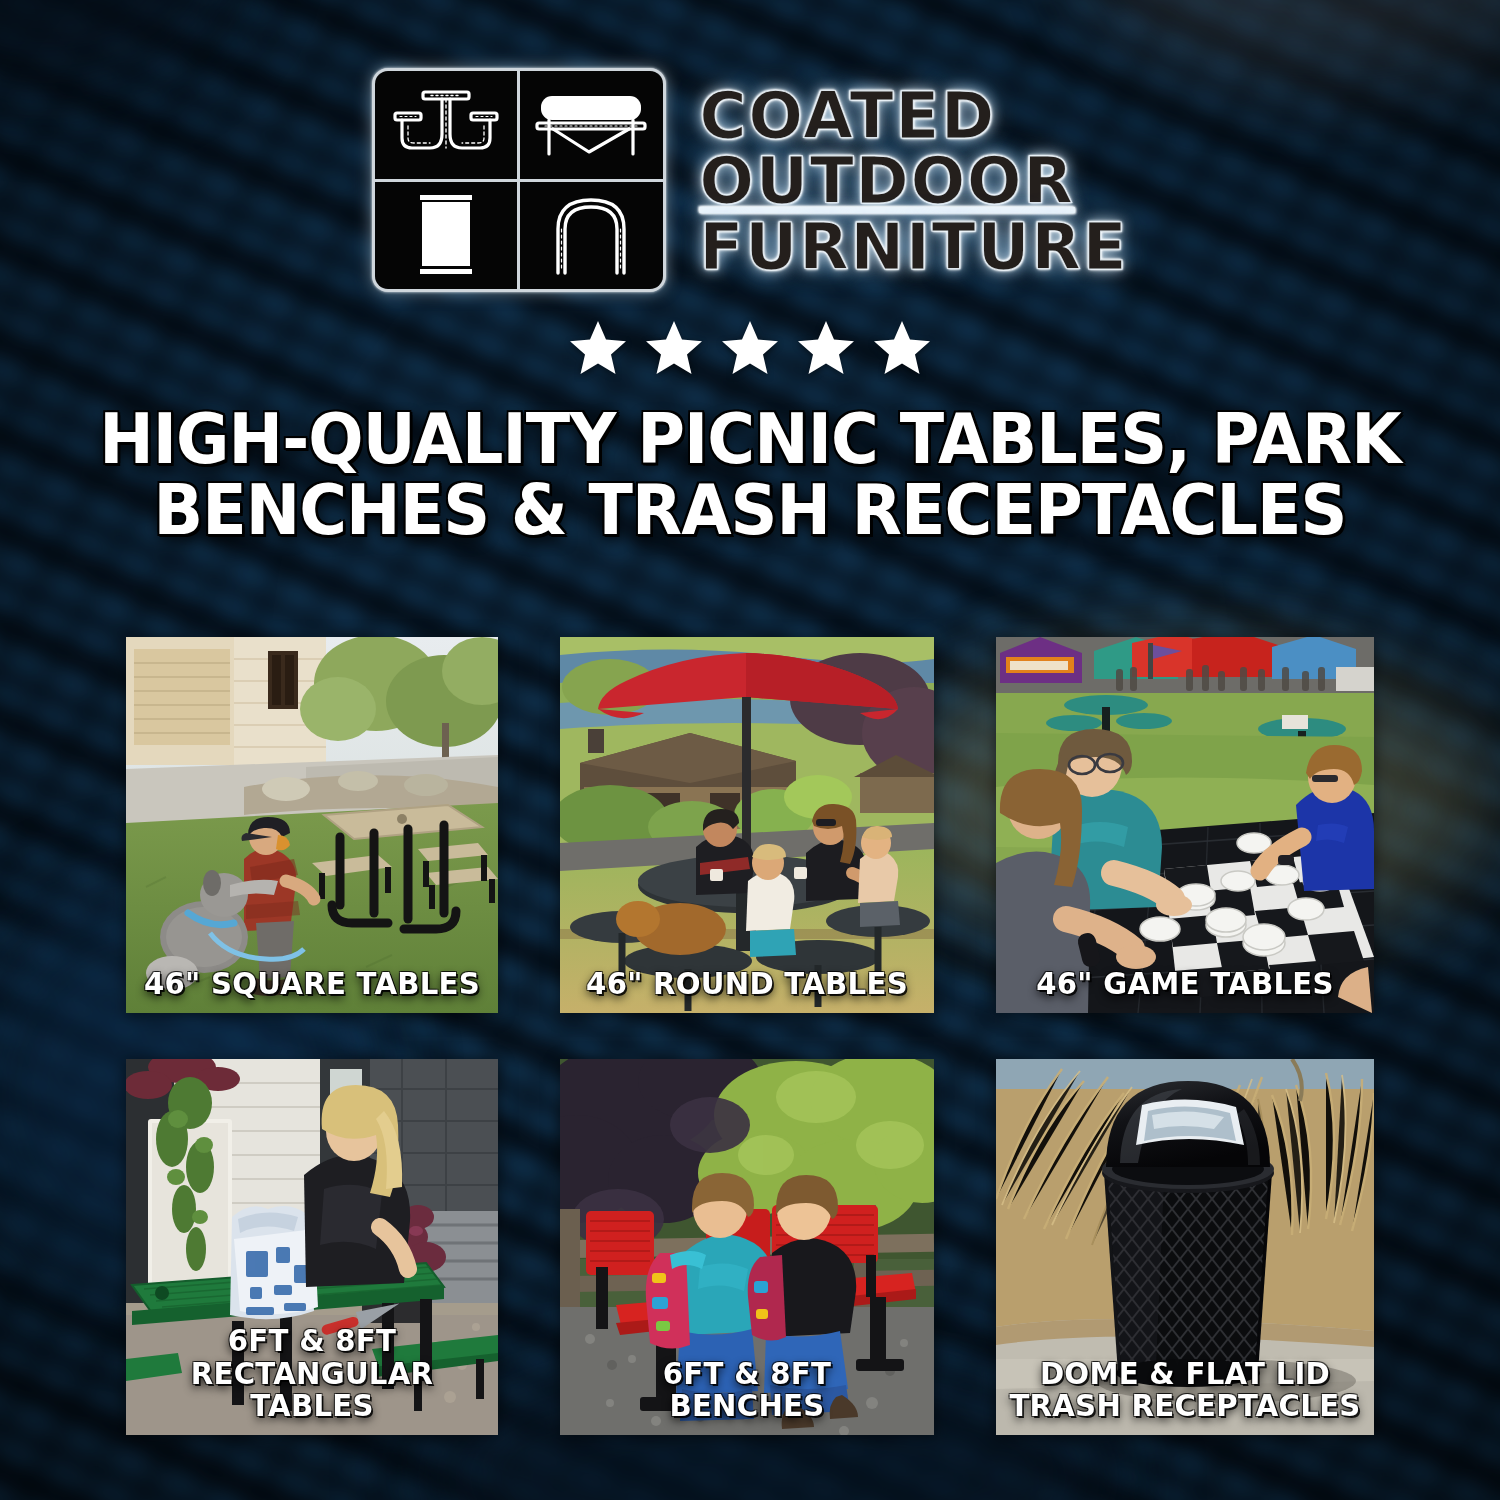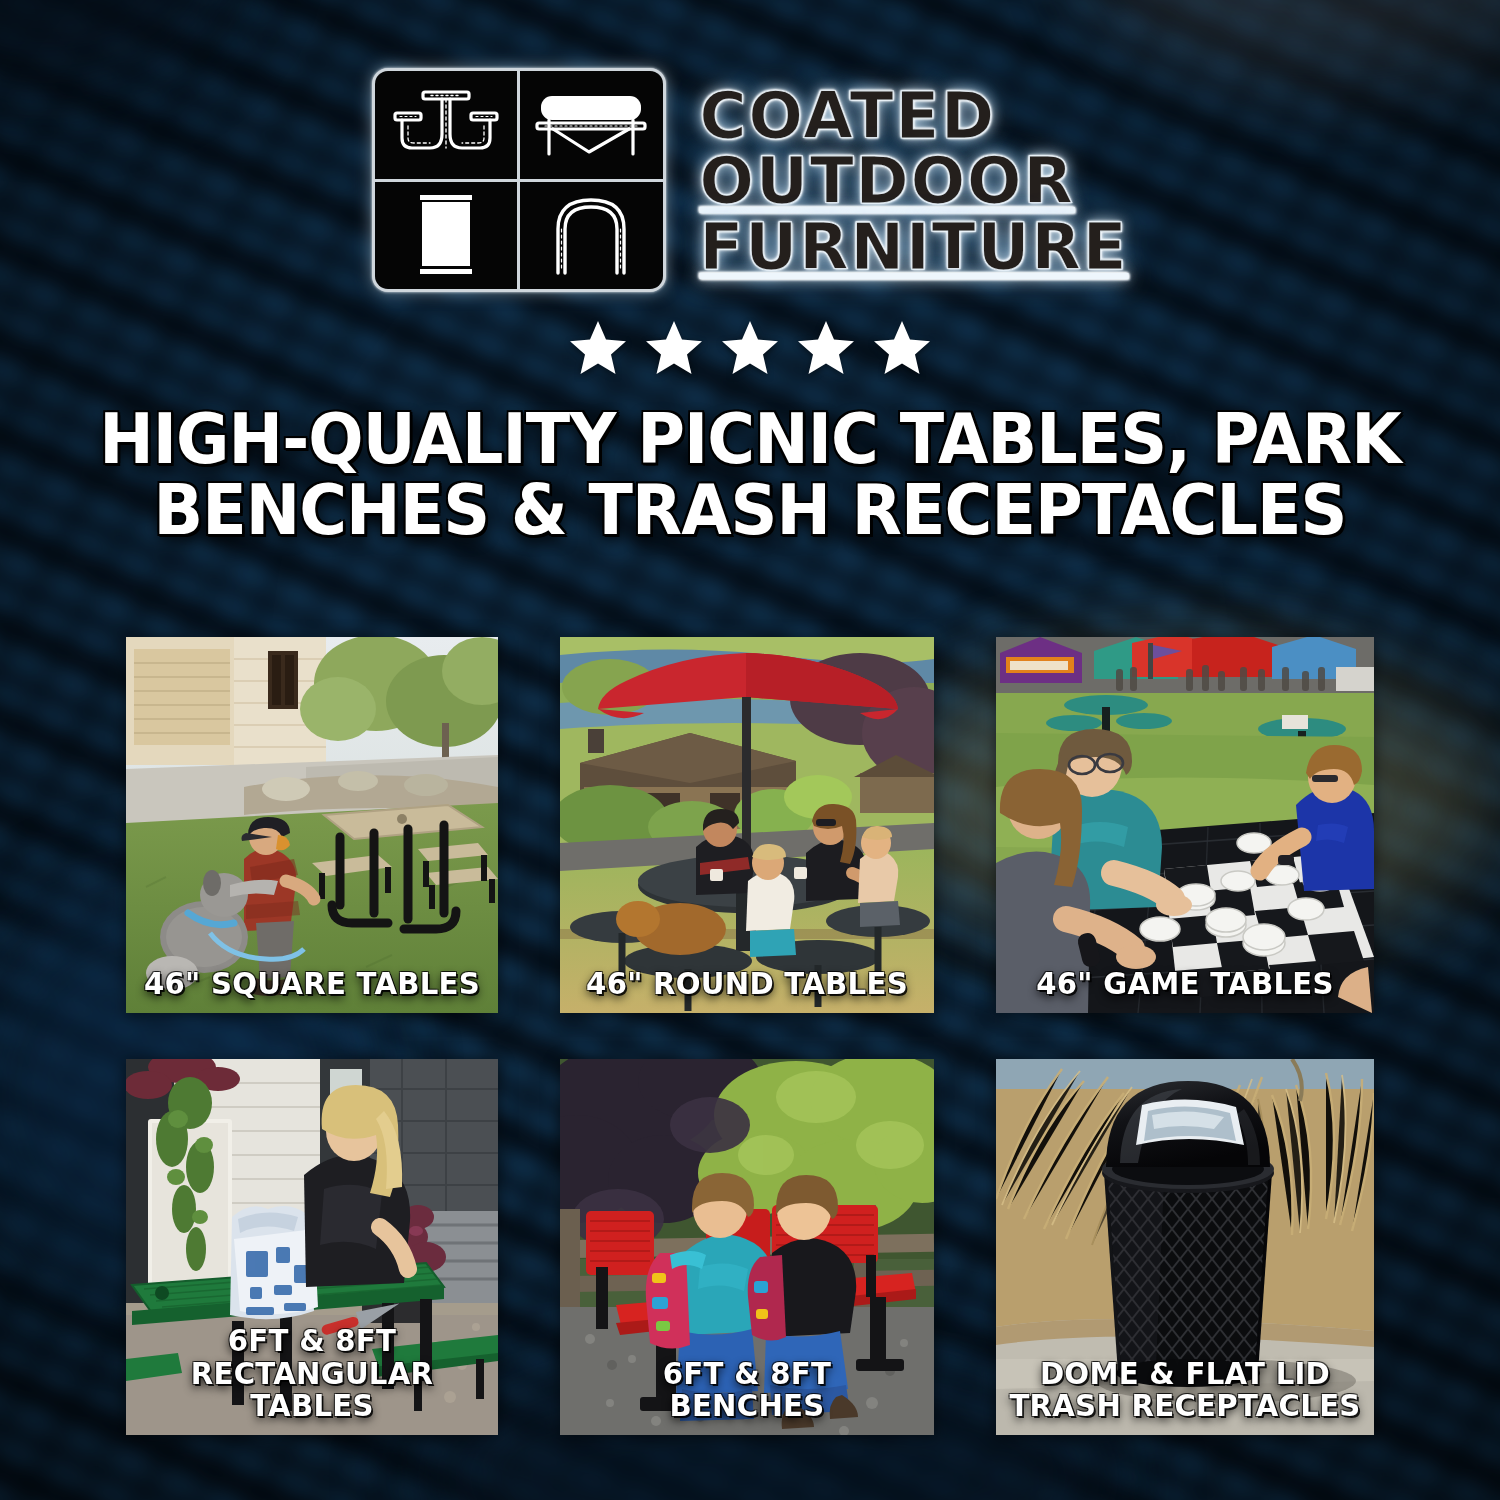--- a/index.html
+++ b/index.html
@@ -79,21 +79,21 @@
     color:#241f1c;
     text-shadow:
        0 0  2px #fff,  0 0 4px #fff,
        1px 1px 2px #e8f1f8, -1px -1px 2px #e8f1f8,
        0 0 14px rgba(210,232,248,.95),
        0 0 26px rgba(150,200,240,.55);
     -webkit-text-stroke:1.2px rgba(235,245,252,.85);
   }
   .wordmark span.l1{ font-size:64px; }
   .wordmark span.l2{ font-size:64px;text-decoration:underline; }
-  .wordmark span.l3{ font-size:64px;text-decoration:underline; }
+  .wordmark span.l3{ font-size:64px; }
 
   
   .stars { text-align:center; margin-top:26px; letter-spacing:12px; }
   .stars svg { margin:0 7px; filter:drop-shadow(0 2px 3px rgba(0,0,0,.55)); }
 
   
   .headline {
     text-align:center;
     margin-top:22px;
     font-family:"DejaVu Sans", sans-serif;

